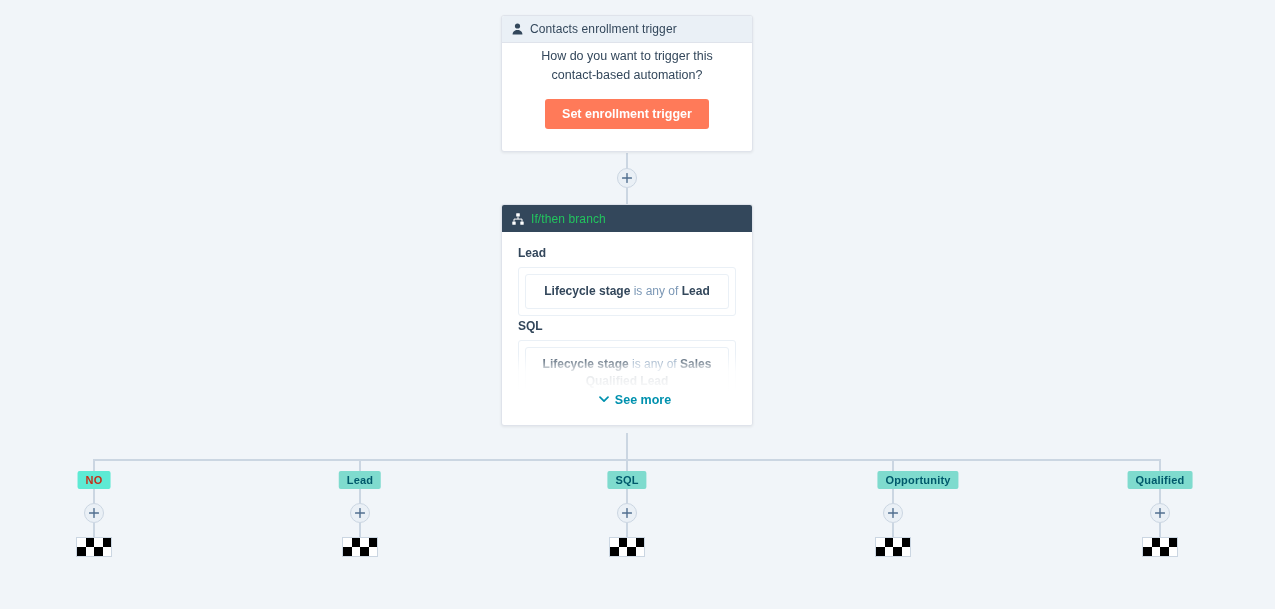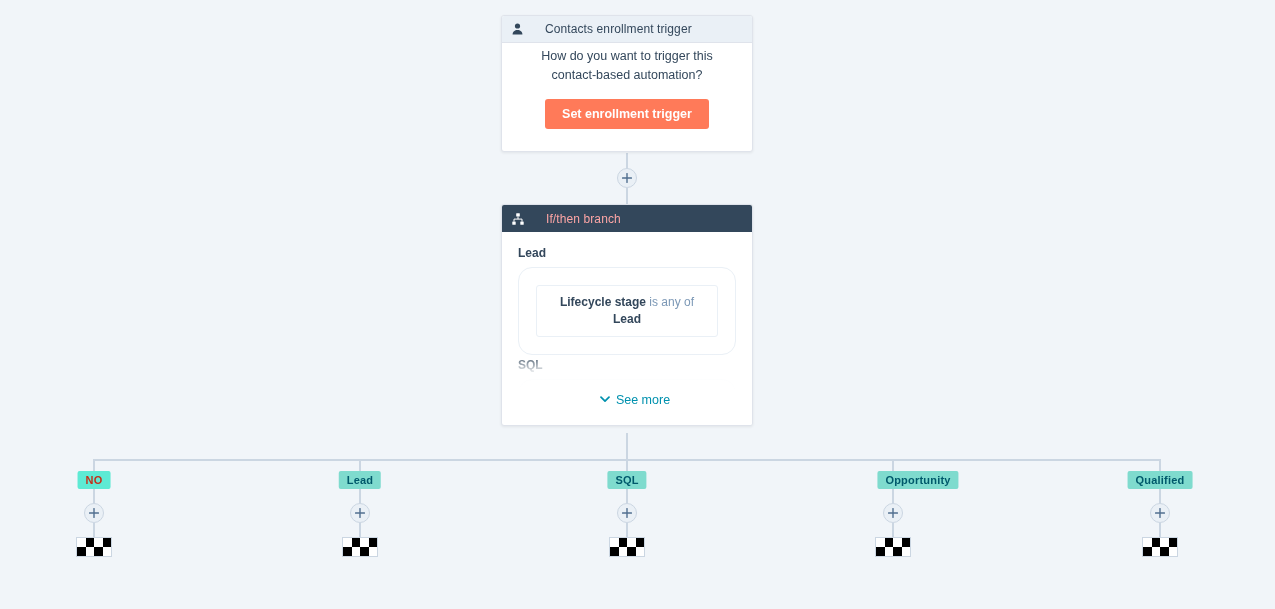--- a/index.html
+++ b/index.html
@@ -58,33 +58,33 @@
     border-radius: 3px;
     border: 1px solid #dfe3eb;
     box-shadow: 0 1px 3px rgba(0,0,0,0.07);
     overflow: hidden;
     z-index: 4;
   }
   .card-header {
     height: 27px;
     display: flex;
     align-items: center;
-    gap: 22px;
+    gap: 7px;
     padding: 0 10px;
     font-size: 12px;
     line-height: 1;
   }
   .card-header.light {
     background: #eaf0f6;
     color: #33475b;
     border-bottom: 1px solid #dfe3eb;
   }
   .card-header.dark {
     background: #33475b;
-    color: #fca5a5;
+    color: #22c55e;
   }
   .card-header .hdr-icon { display: flex; align-items: center; }
   .card-header .hdr-title { font-size: 12px; letter-spacing: .1px; }
 
   
   .enroll-body {
     padding: 4px 20px 22px;
     text-align: center;
   }
   .enroll-text {
@@ -114,22 +114,22 @@
     height: 193px;
   }
   .branch-label {
     font-size: 12px;
     font-weight: bold;
     color: #33475b;
     margin-bottom: 7px;
   }
   .cond-outer {
     border: 1px solid #eaf0f6;
-    border-radius: 14px;
-    padding: 17px;
+    border-radius: 3px;
+    padding: 6px;
     margin-bottom: 3px;
   }
   .cond-inner {
     border: 1px solid #eaf0f6;
     border-radius: 3px;
     background: #ffffff;
     padding: 8px 10px;
     text-align: center;
     font-size: 12px;
     line-height: 17px;
@@ -153,21 +153,21 @@
     right: 0;
     bottom: 0;
     height: 33px;
     display: flex;
     align-items: flex-start;
     justify-content: center;
     gap: 6px;
     background: #ffffff;
     color: #0091ae;
     font-size: 12.5px;
-    font-weight: normal;
+    font-weight: bold;
     cursor: pointer;
     padding-top: 1px;
   }
   .see-more svg { display: block; margin-top: 3px; }
 
   
   .badge {
     position: absolute;
     height: 18px;
     padding: 0 8px;

